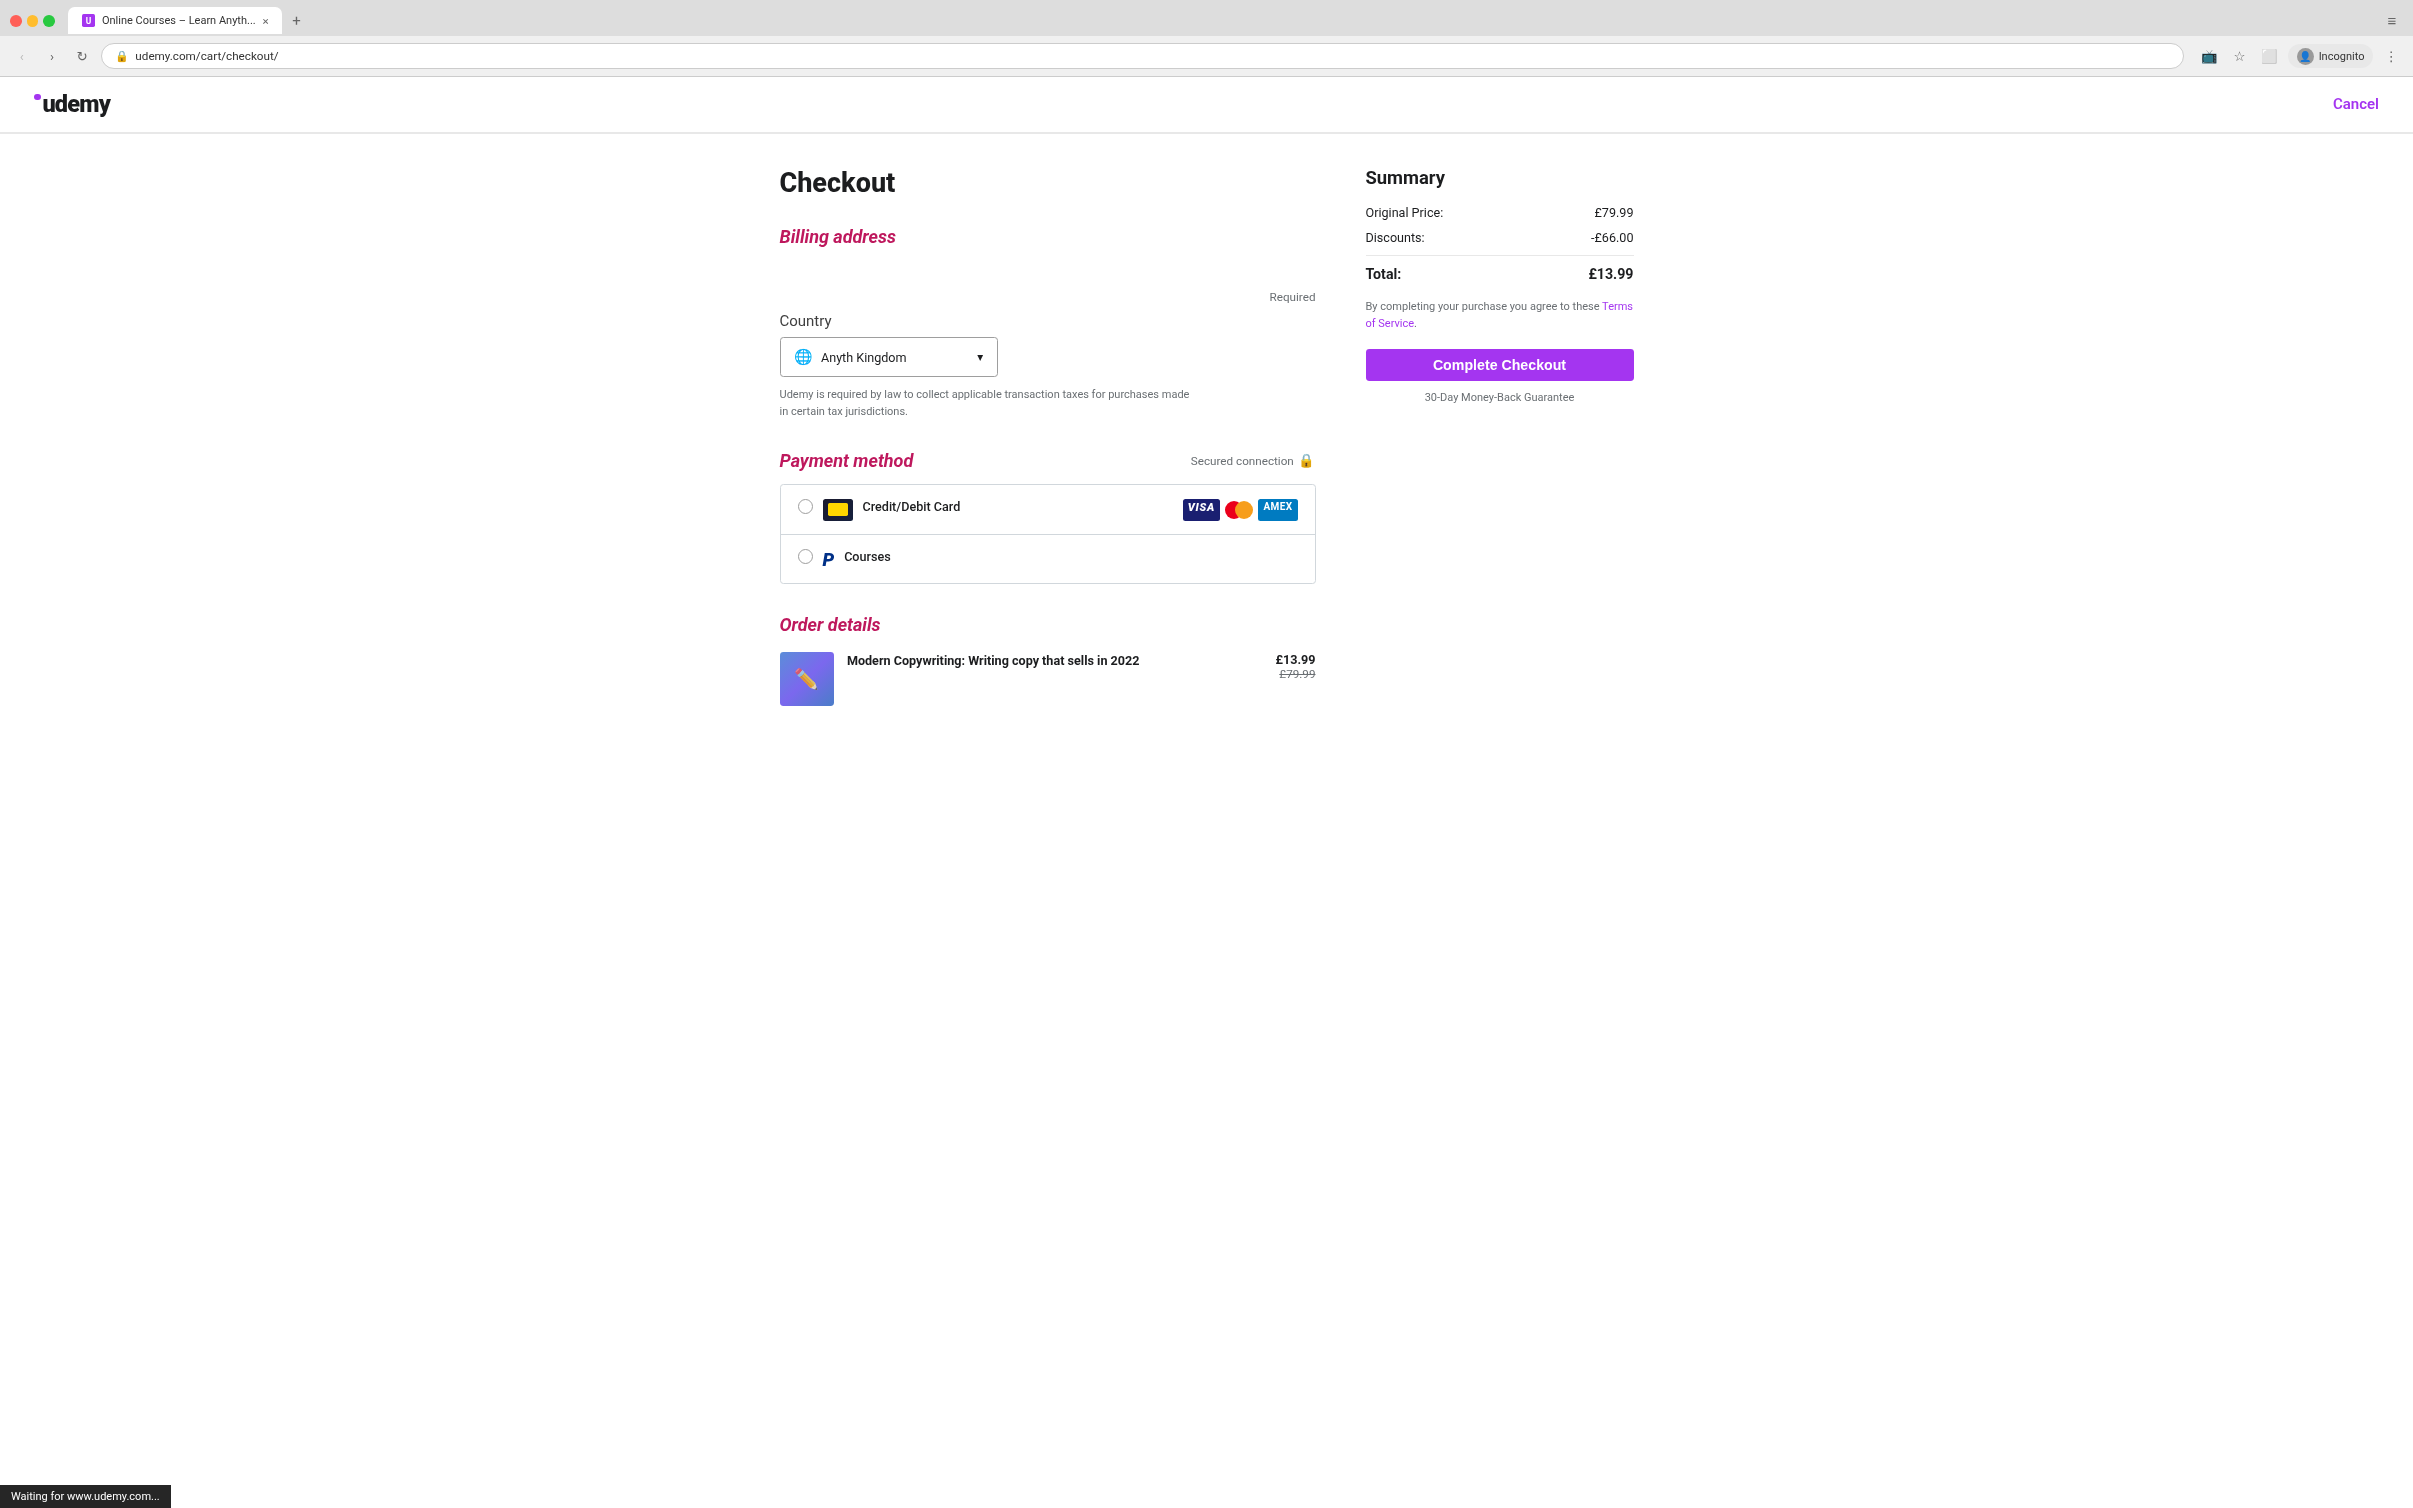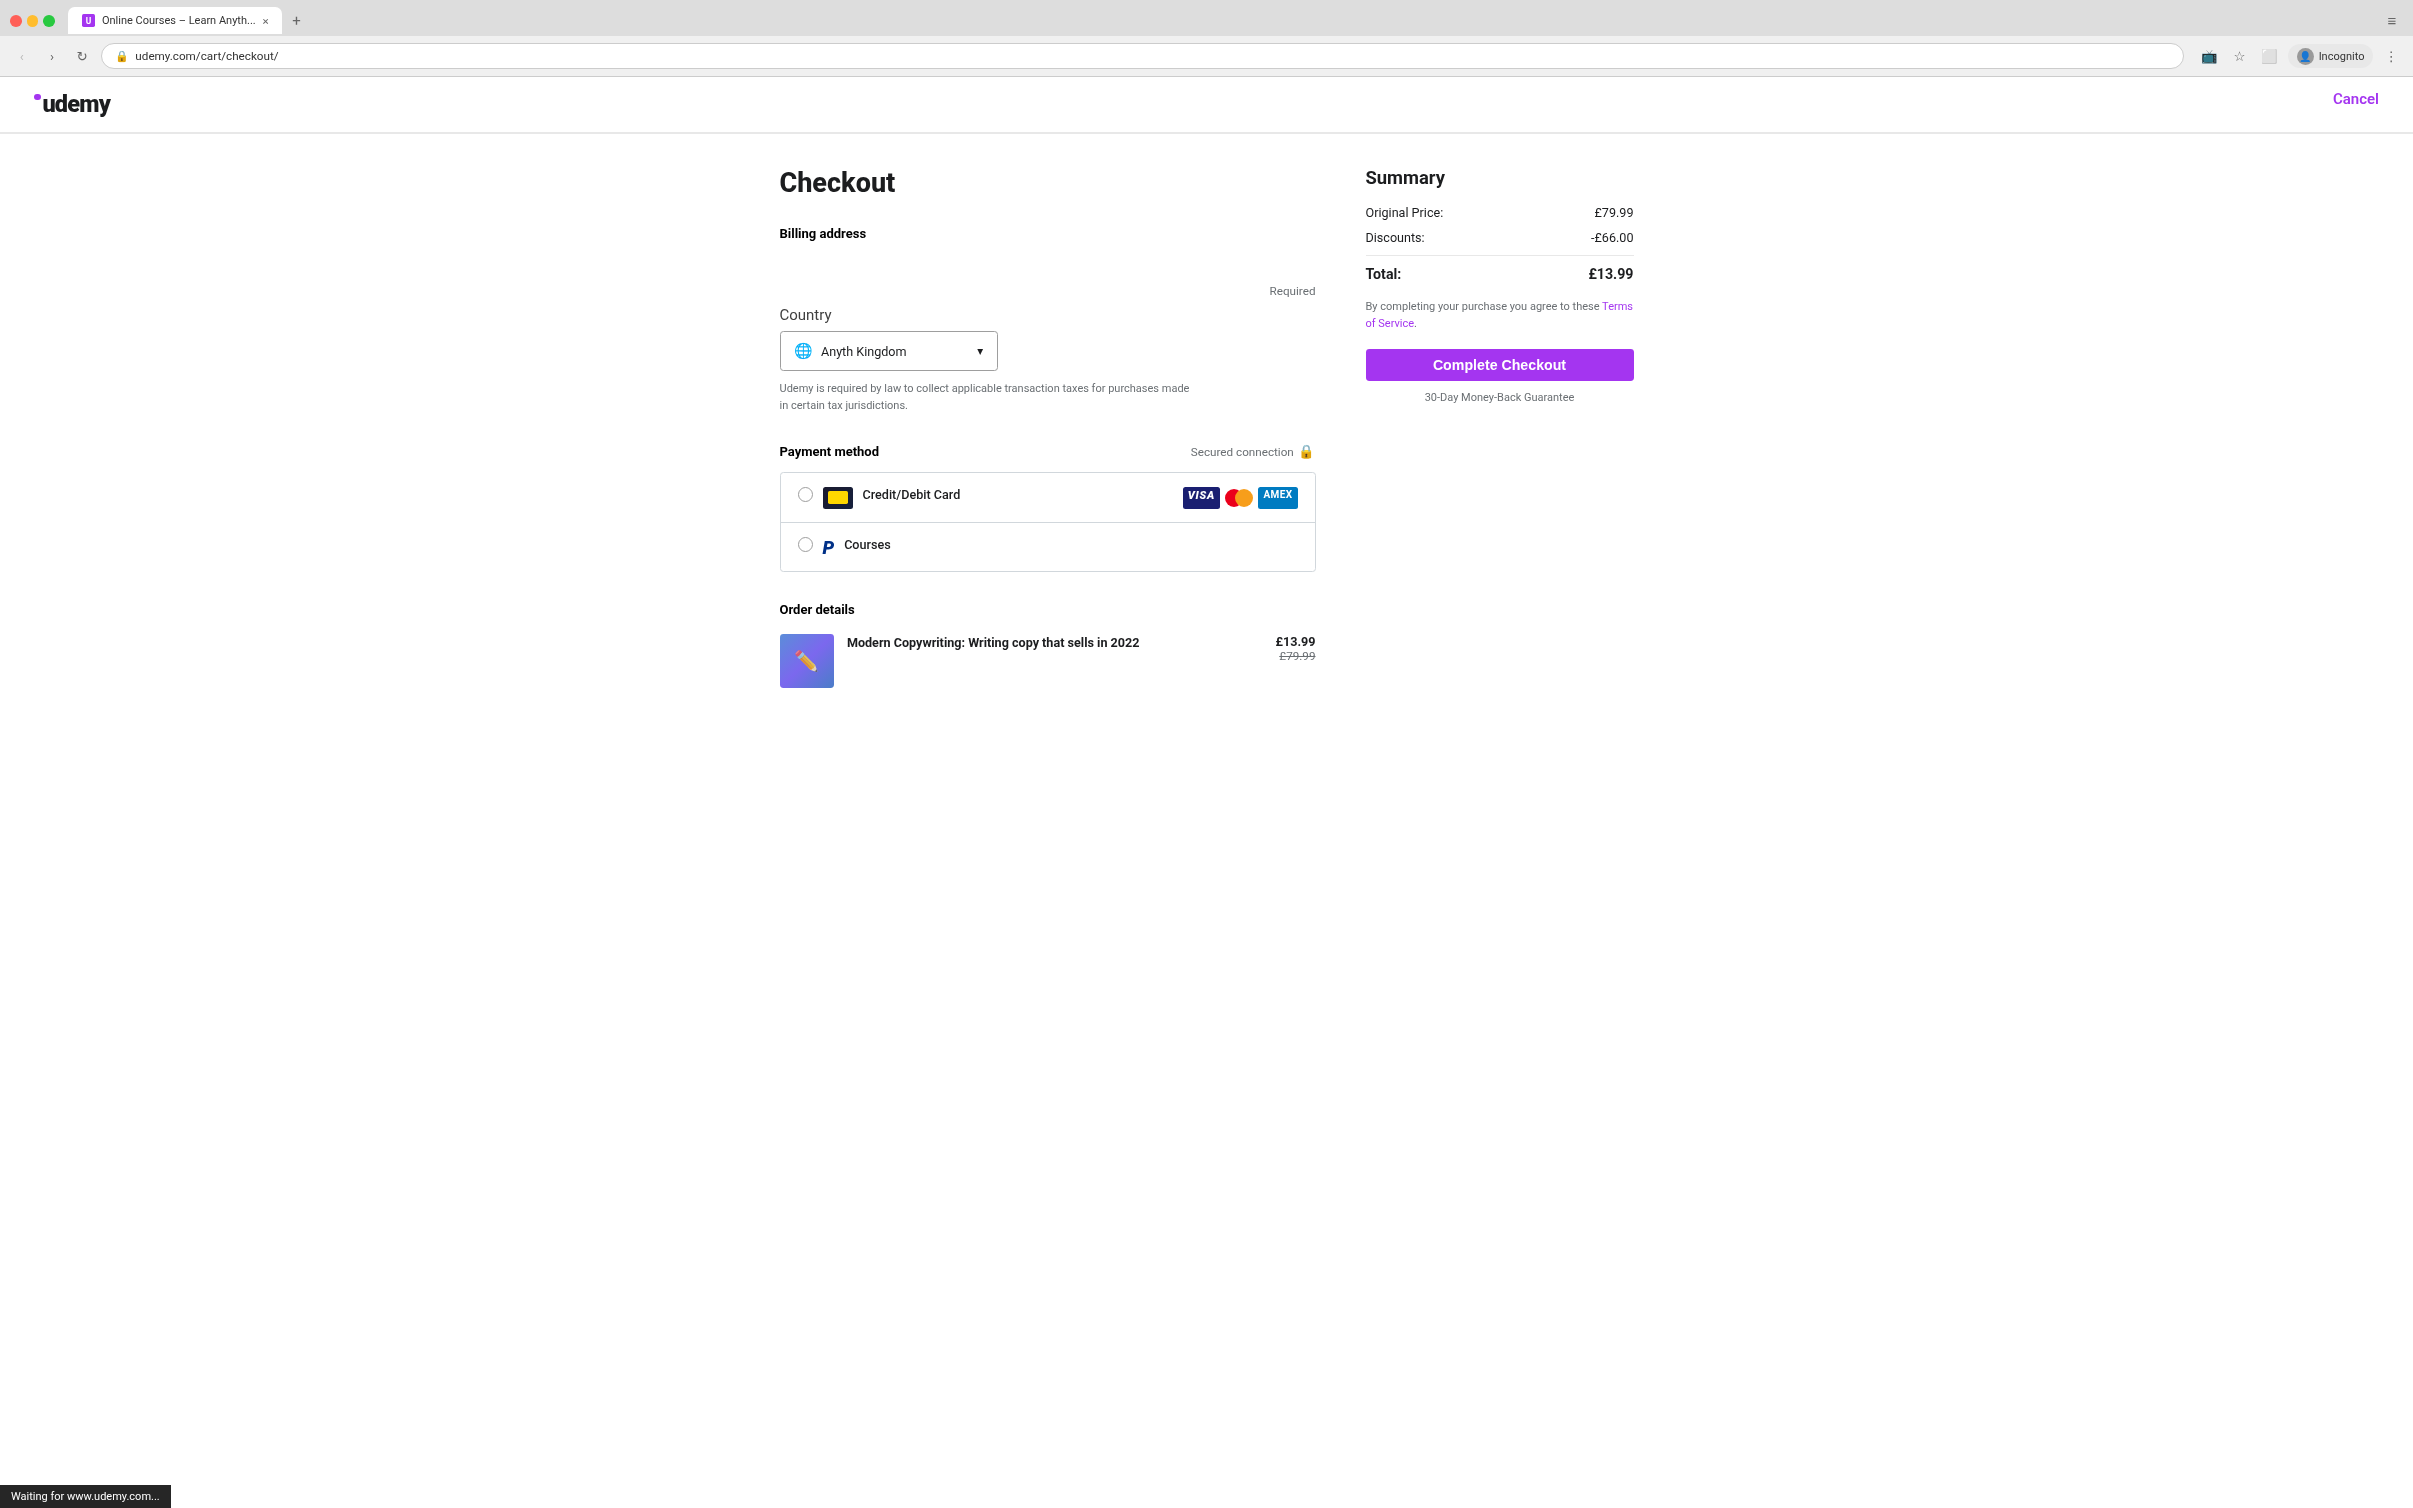--- a/index.html
+++ b/index.html
@@ -147,20 +147,21 @@
       display: flex;
       align-items: center;
       justify-content: center;
       color: white;
       font-size: 10px;
     }
 
     
     .site-header {
       display: flex;
+      align-items: center;
       justify-content: space-between;
       padding: 13.4px 34px;
       border-bottom: 0.8px solid #e8e8e8;
       background: #fff;
     }
     .udemy-logo {
       font-size: 23.5px;
       font-weight: 900;
       color: #1c1d1f;
       letter-spacing: -0.8px;
@@ -204,24 +205,25 @@
     }
 
     .page-title {
       font-size: 27px;
       font-weight: 800;
       color: #1c1d1f;
       margin-bottom: 27px;
     }
 
     .section-title {
-      font-size: 13px;
+      font-size: 18px;
       font-weight: 700;
-      color: #000000;
+      color: #be185d;
       margin-bottom: 17px;
+      font-style: italic;
     }
 
     
     .billing-section { margin-bottom: 30px; }
     .country-row {
       display: flex;
       justify-content: space-between;
       align-items: center;
       margin-bottom: 6.7px;
     }

